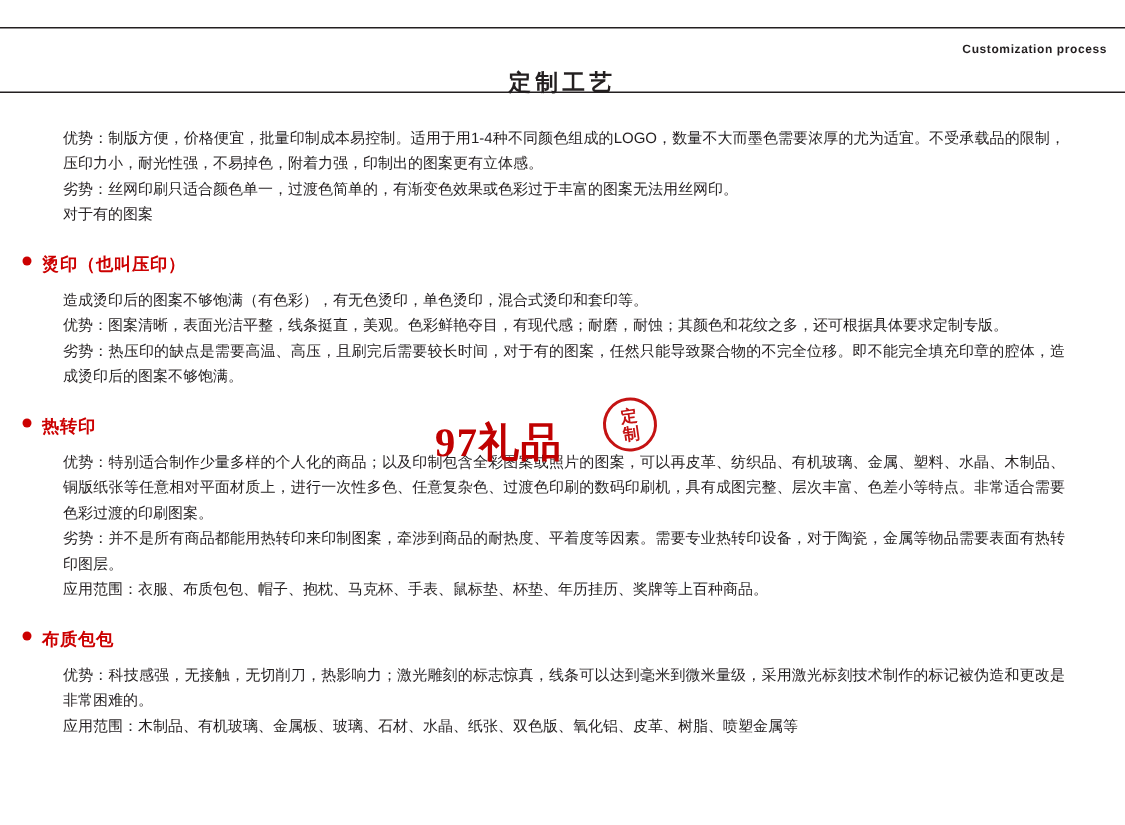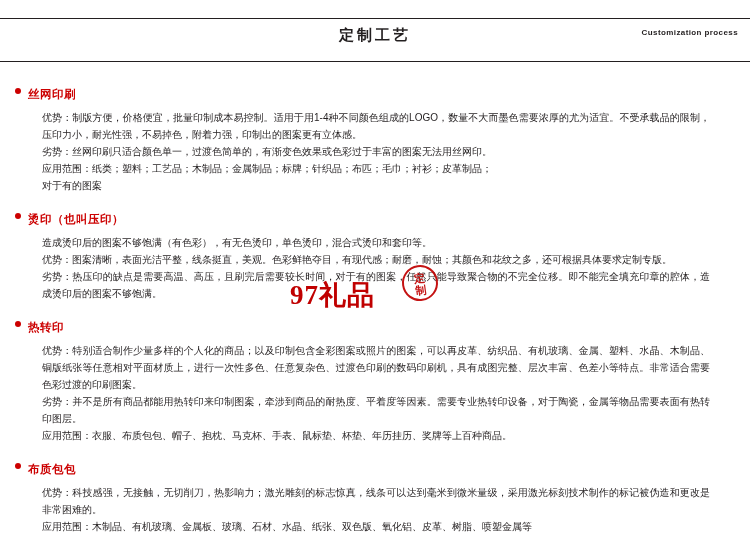--- a/index.html
+++ b/index.html
@@ -30,21 +30,21 @@
     position: absolute;
     left: 0;
     width: 750px;
     height: 1px;
     background: #231f20;
   }
   .rule.top { top: 18px; }
   .rule.bottom { top: 61px; }
   .header-title {
     position: absolute;
-    top: 26px;
+    top: 46px;
     left: 0;
     width: 750px;
     text-align: center;
     font-size: 15px;
     font-weight: bold;
     letter-spacing: 3px;
     color: #231f20;
   }
   .header-sub {
     position: absolute;
@@ -138,27 +138,22 @@
   <div class="header">
     <div class="rule top"></div>
     <div class="header-title">定制工艺</div>
     <div class="header-sub">Customization process</div>
     <div class="rule bottom"></div>
   </div>
 
   <div class="content">
 
     <div class="section">
-      <div class="sec-head">
-        <span class="bullet"></span>
-        <span class="sec-title">丝网印刷</span>
-      </div>
       <p class="para">优势：制版方便，价格便宜，批量印制成本易控制。适用于用1-4种不同颜色组成的LOGO，数量不大而墨色需要浓厚的尤为适宜。不受承载品的限制，压印力小，耐光性强，不易掉色，附着力强，印制出的图案更有立体感。</p>
       <p class="para">劣势：丝网印刷只适合颜色单一，过渡色简单的，有渐变色效果或色彩过于丰富的图案无法用丝网印。</p>
-      <p class="para">应用范围：纸类；塑料；工艺品；木制品；金属制品；标牌；针织品；布匹；毛巾；衬衫；皮革制品；</p>
       <p class="para">对于有的图案</p>
     </div>
 
     <div class="section">
       <div class="sec-head">
         <span class="bullet"></span>
         <span class="sec-title">烫印（也叫压印）</span>
       </div>
       <p class="para">造成烫印后的图案不够饱满（有色彩），有无色烫印，单色烫印，混合式烫印和套印等。</p>
       <p class="para">优势：图案清晰，表面光洁平整，线条挺直，美观。色彩鲜艳夺目，有现代感；耐磨，耐蚀；其颜色和花纹之多，还可根据具体要求定制专版。</p>

